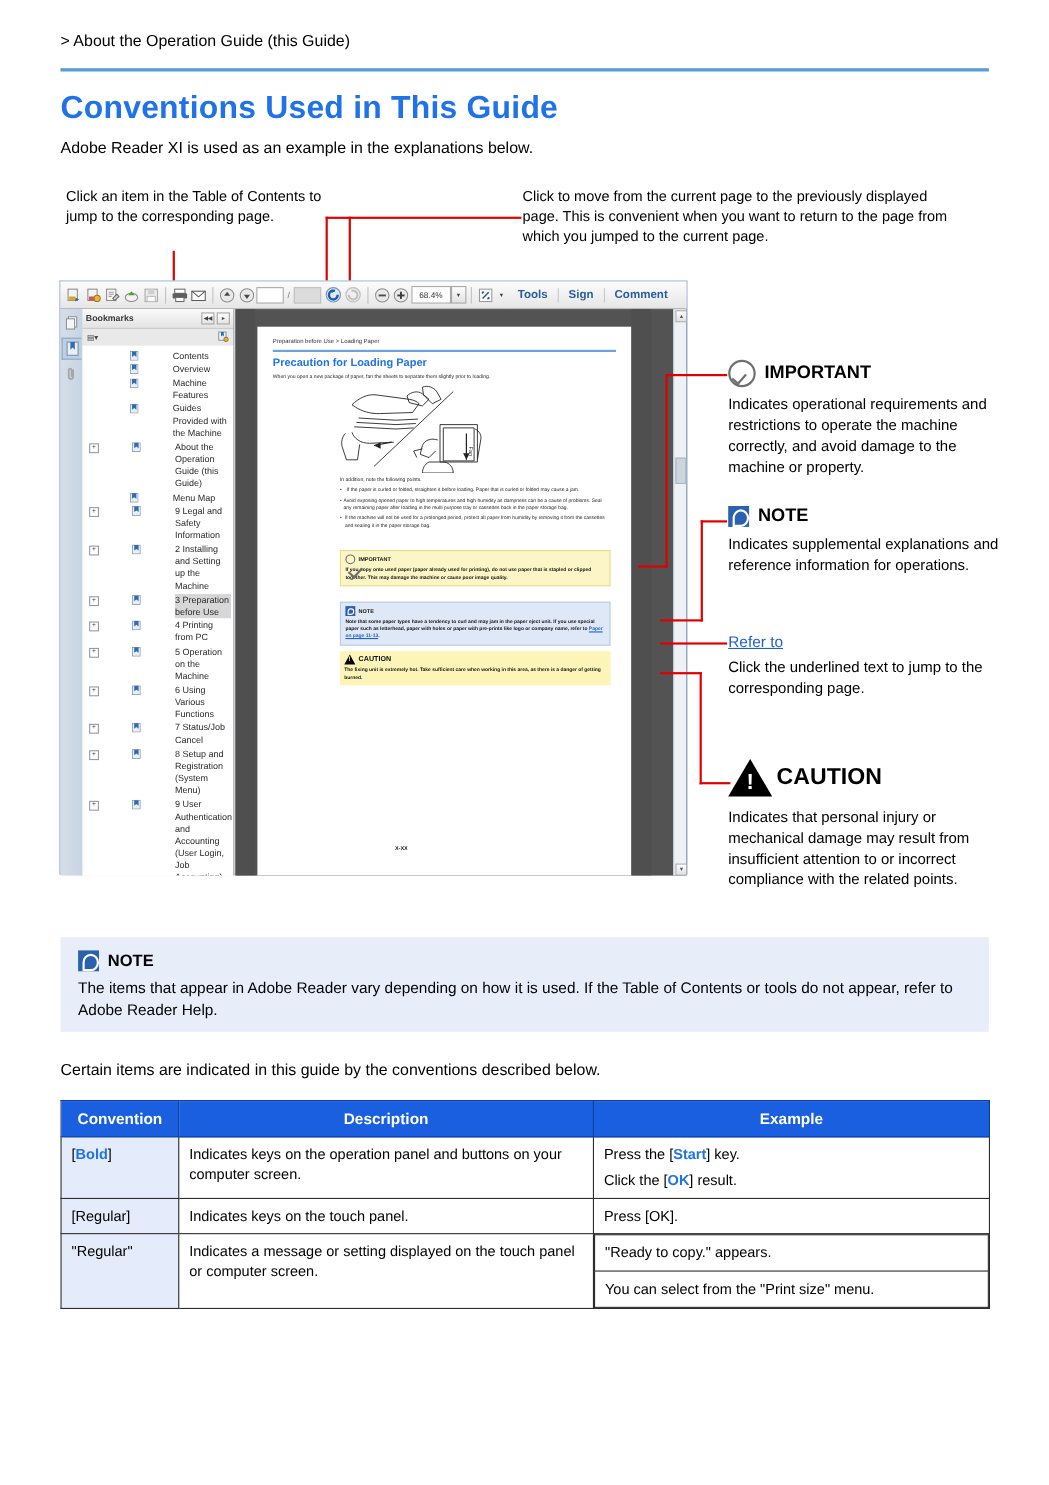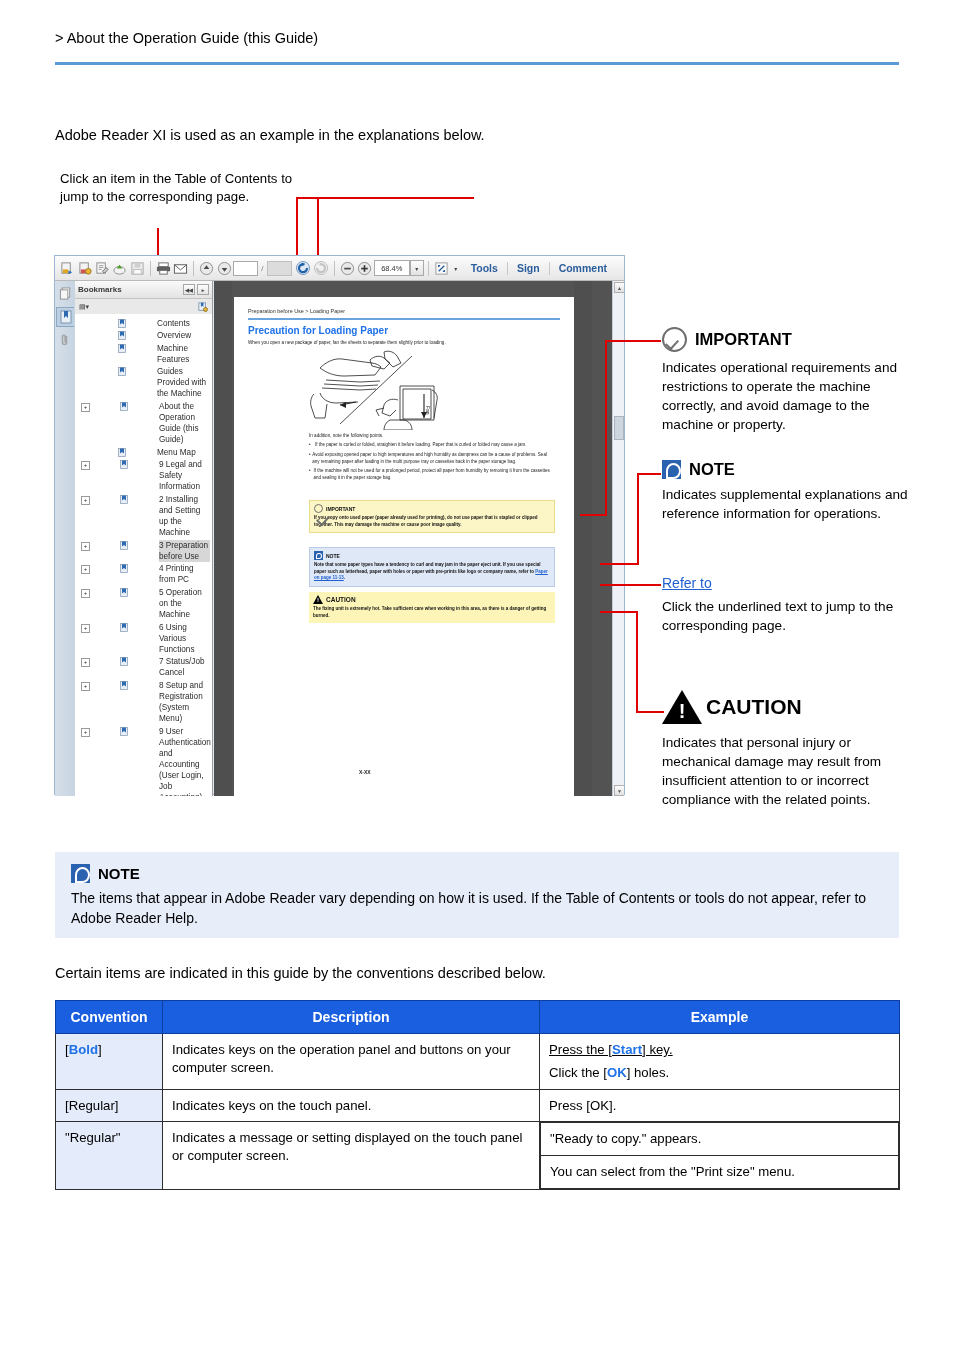--- a/index.html
+++ b/index.html
@@ -140,23 +140,25 @@
 
   .folio{position:absolute;left:0;top:1280px;width:954px;text-align:center;font-size:14px;}
 </style>
 </head>
 <body>
 
 <div class="page">
 
   <div class="breadcrumb">&gt; About the Operation Guide (this Guide)</div>
   <div class="hdr-rule"></div>
+  <div class="title">Conventions Used in This Guide</div>
   <div class="subtitle">Adobe Reader XI is used as an example in the explanations below.</div>
 
   <div class="callout-top-left">Click an item in the Table of Contents to jump to the corresponding page.</div>
+  <div class="callout-top-right">Click to move from the current page to the previously displayed page. This is convenient when you want to return to the page from which you jumped to the current page.</div>
 
   <div class="rl" style="left:157px;top:228px;width:2px;height:115px;"></div>
 
   <div class="rl" style="left:296px;top:197px;width:178px;height:2px;"></div>
   <div class="rl" style="left:296px;top:197px;width:2px;height:75px;"></div>
   <div class="rl" style="left:317px;top:197px;width:2px;height:75px;"></div>
 
   <div class="reader">
 
     <div class="toolbar">
@@ -602,22 +604,22 @@
         <th>Convention</th>
         <th>Description</th>
         <th>Example</th>
       </tr>
     </thead>
     <tbody>
       <tr>
         <td class="c1"><span>[</span><span class="b-blue">Bold</span><span>]</span></td>
         <td>Indicates keys on the operation panel and buttons on your computer screen.</td>
         <td>
-          <div style="margin-bottom:5px;text-decoration:underline;"><span>Press the [</span><span class="b-blue">Start</span><span>] key.</span></div>
-          <div><span>Click the [</span><span class="b-blue">OK</span><span>] holes.</span></div>
+          <div style="margin-bottom:5px;"><span>Press the [</span><span class="b-blue">Start</span><span>] key.</span></div>
+          <div><span>Click the [</span><span class="b-blue">OK</span><span>] result.</span></div>
         </td>
       </tr>
       <tr>
         <td class="c1">[Regular]</td>
         <td>Indicates keys on the touch panel.</td>
         <td>Press [OK].</td>
       </tr>
       <tr>
         <td class="c1">"Regular"</td>
         <td>Indicates a message or setting displayed on the touch panel or computer screen.</td>

